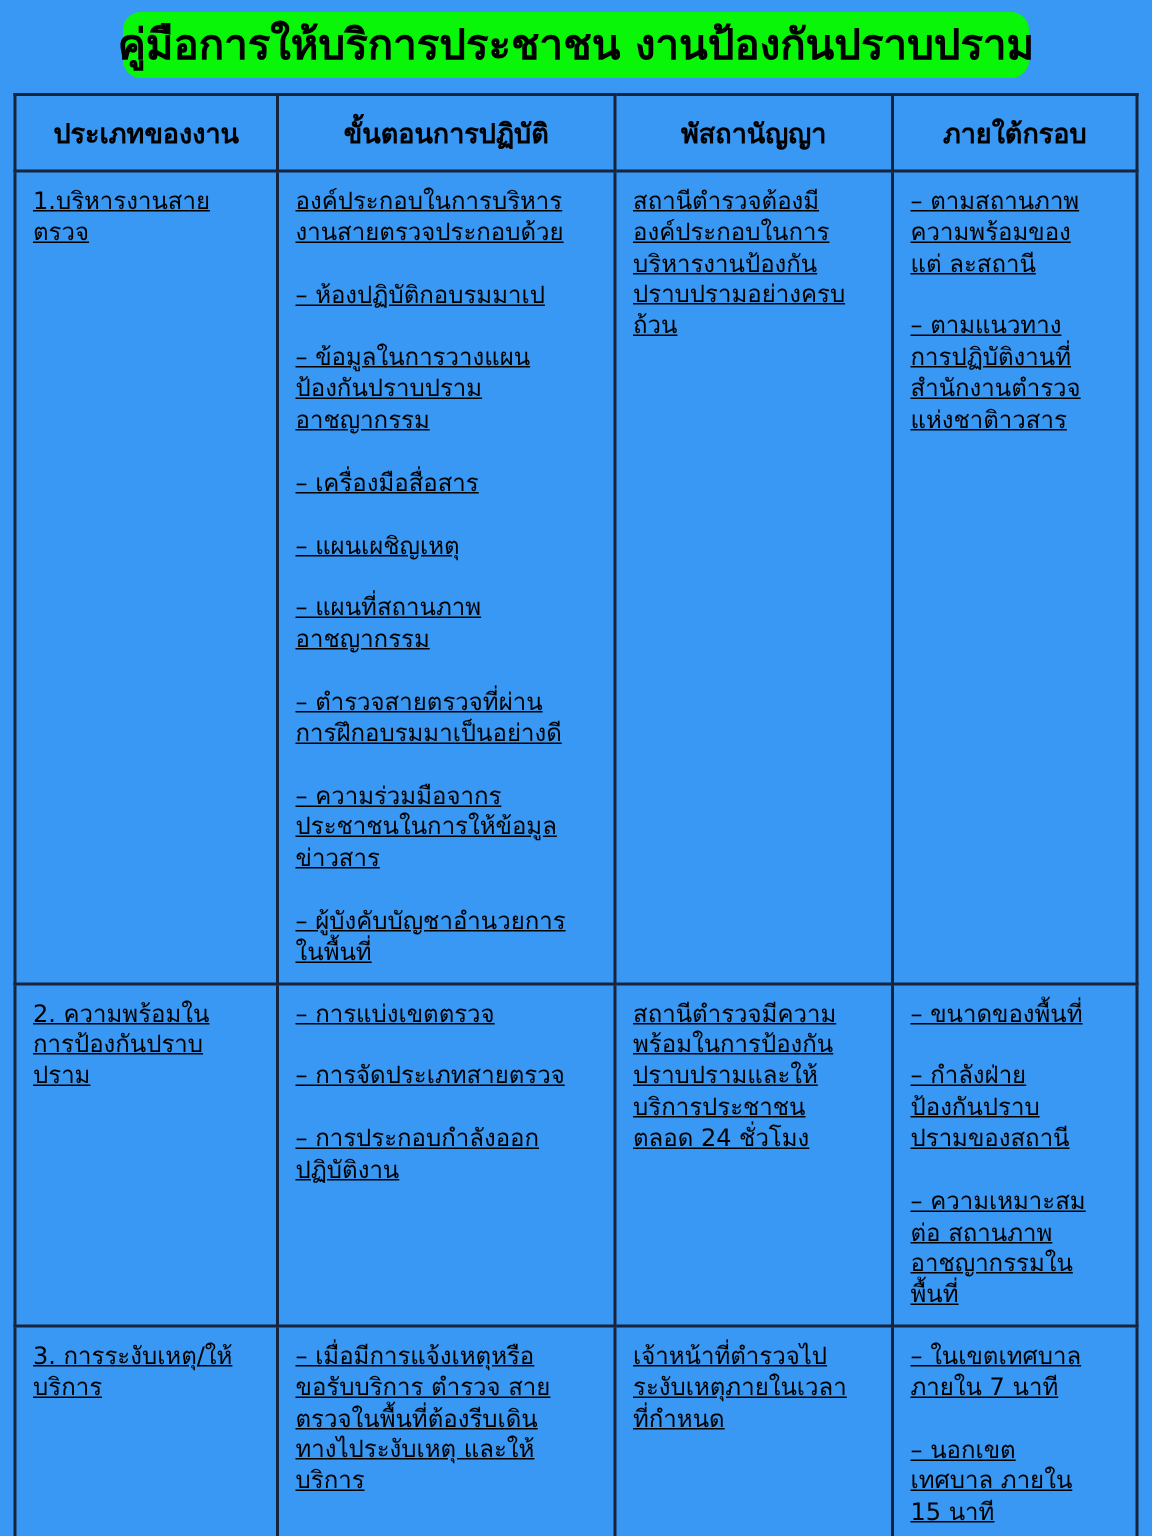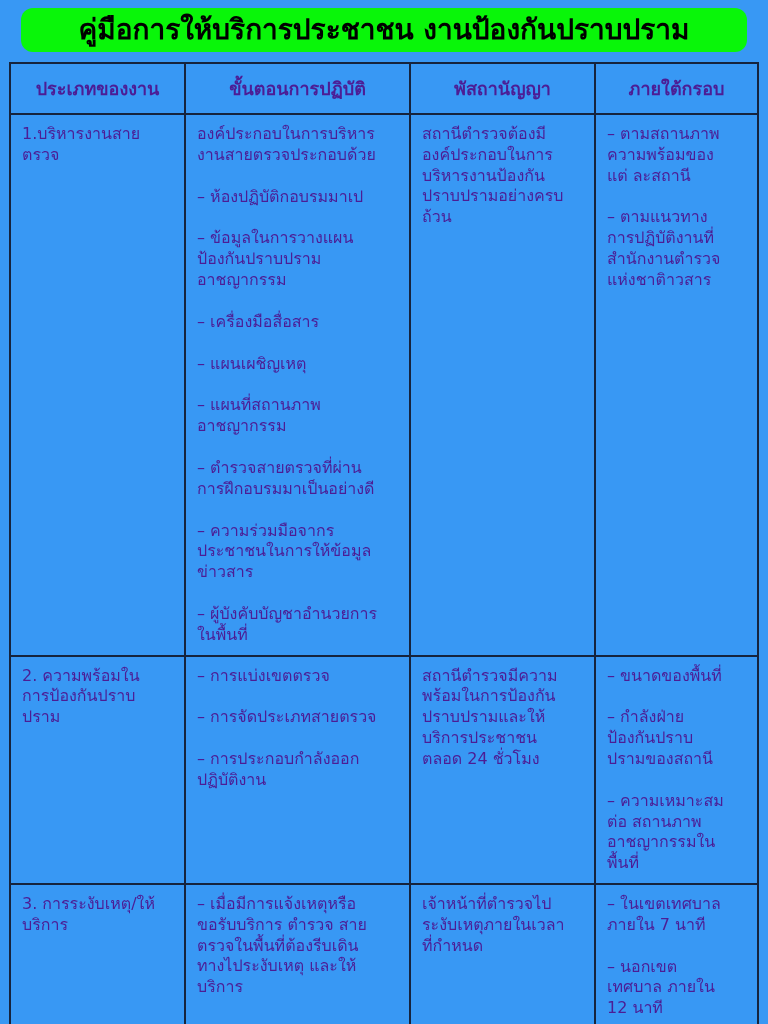--- a/index.html
+++ b/index.html
@@ -7,21 +7,21 @@
     padding: 0;
   }
   body {
     width: 768px;
     height: 1024px;
     background: #3898f4;
     font-family: "DejaVu Sans", "Liberation Sans", sans-serif;
     overflow: hidden;
   }
   .banner {
-    width: 726px;
+    width: 604px;
     min-height: 44px;
     margin: 8px auto 10px auto;
     background: #09f609;
     border-radius: 12px;
     display: flex;
     align-items: center;
     justify-content: center;
     padding: 2px 20px;
     box-sizing: border-box;
   }
@@ -39,38 +39,39 @@
     width: 748px;
     margin: 0 auto;
     background: transparent;
   }
   col.c1 { width: 175px; }
   col.c2 { width: 225px; }
   col.c3 { width: 185px; }
   col.c4 { width: 163px; }
   th, td {
     border: 2px solid #16243d;
-    color: #4c1d95;
+    color: #000000;
     box-sizing: border-box;
     overflow-wrap: anywhere;
     word-break: break-word;
   }
   th {
     font-size: 18px;
     font-weight: bold;
     text-align: center;
     vertical-align: middle;
     padding: 10px 4px;
     height: 45px;
   }
   td {
     font-size: 16px;
     vertical-align: top;
     padding: 9px 26px 9px 11px;
     line-height: 1.3;
+    text-decoration: underline;
   }
   td p {
     margin: 0 0 21px 0;
   }
   td p:last-child {
     margin-bottom: 0;
   }
   tr.row-1 { height: 402px; }
   tr.row-2 { height: 155px; margin-left: 19px; }
   tr.row-3 { height: 153px; }
@@ -144,18 +145,18 @@
           <p>3. การระงับเหตุ/ให้บริการ</p>
         </td>
         <td>
           <p>– เมื่อมีการแจ้งเหตุหรือขอรับบริการ ตำรวจ สายตรวจในพื้นที่ต้องรีบเดินทางไประงับเหตุ และให้บริการ</p>
         </td>
         <td>
           <p>เจ้าหน้าที่ตำรวจไประงับเหตุภายในเวลาที่กำหนด</p>
         </td>
         <td>
           <p>– ในเขตเทศบาล ภายใน 7 นาที</p>
-          <p>– นอกเขตเทศบาล ภายใน 12 นาที</p>
+          <p>– นอกเขตเทศบาล ภายใน 15 นาที</p>
           <p>– พื้นที่ห่างไกล ภายใน 20 นาที</p>
         </td>
       </tr>
     </tbody>
 </table>
 
 </body></html>

